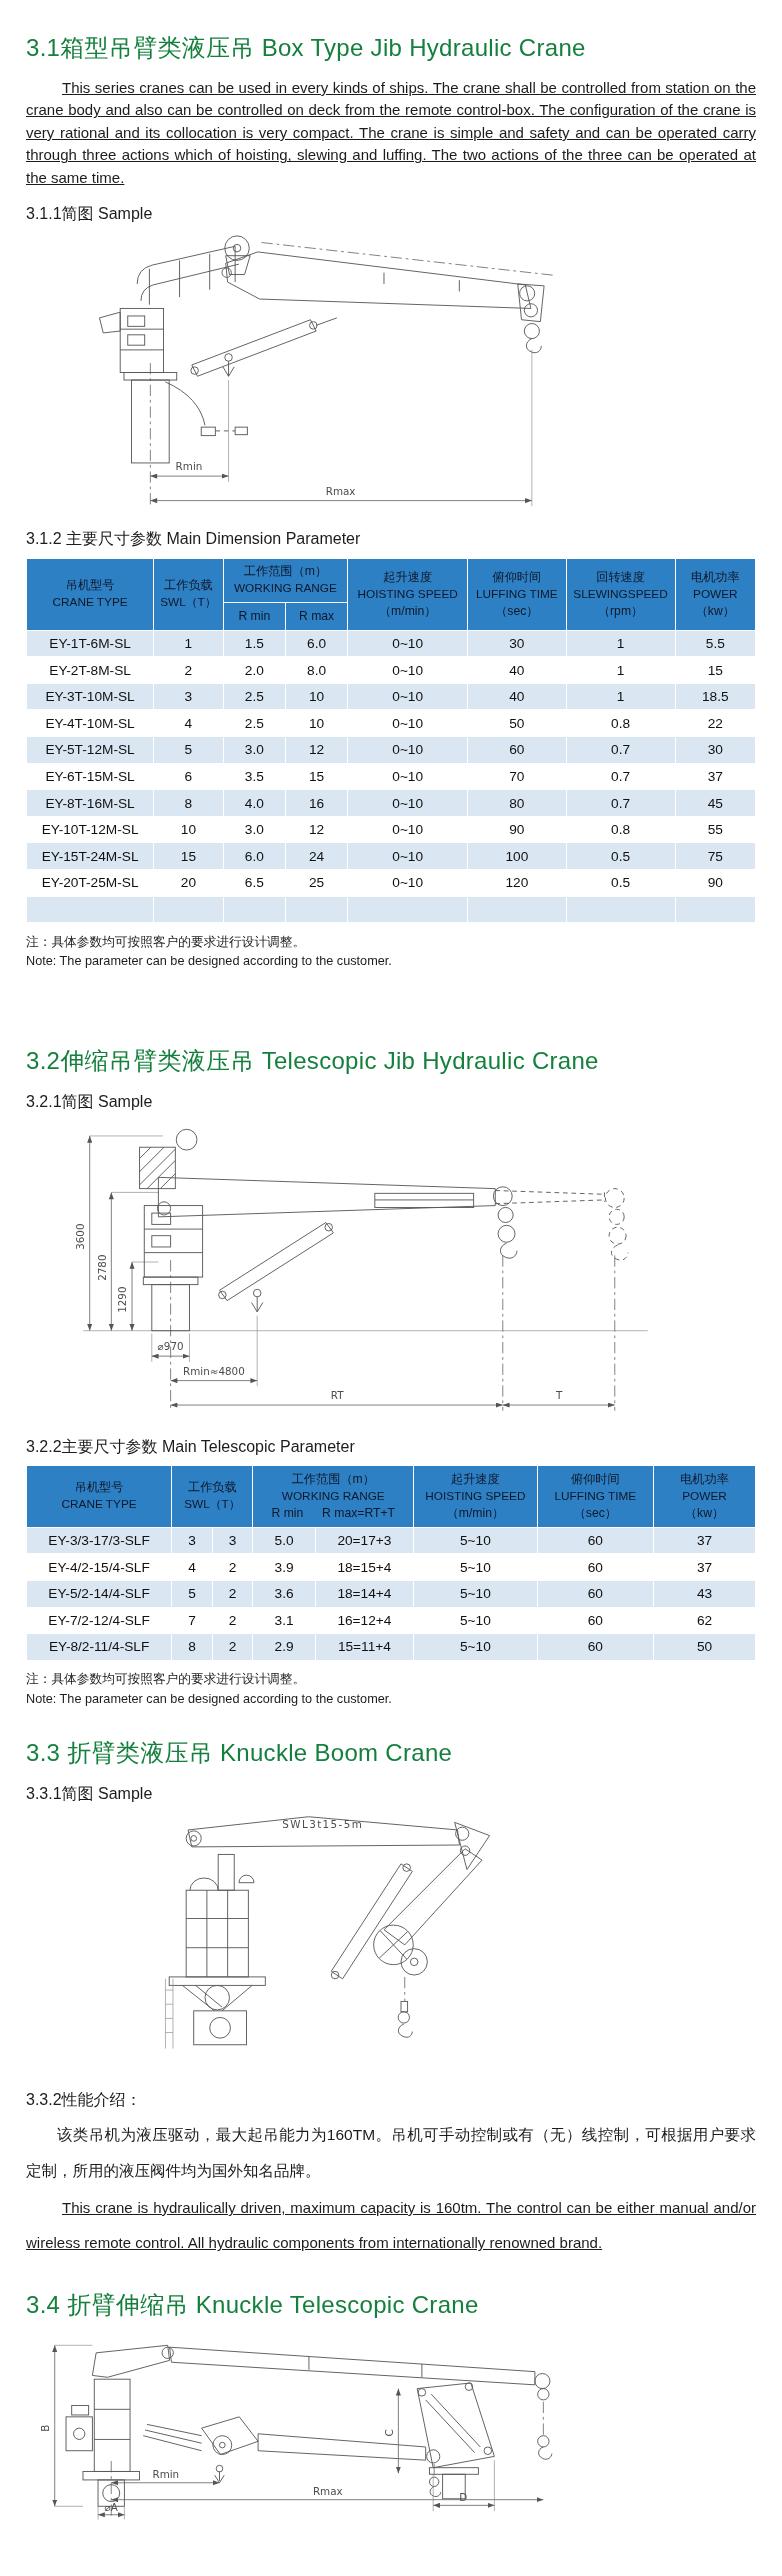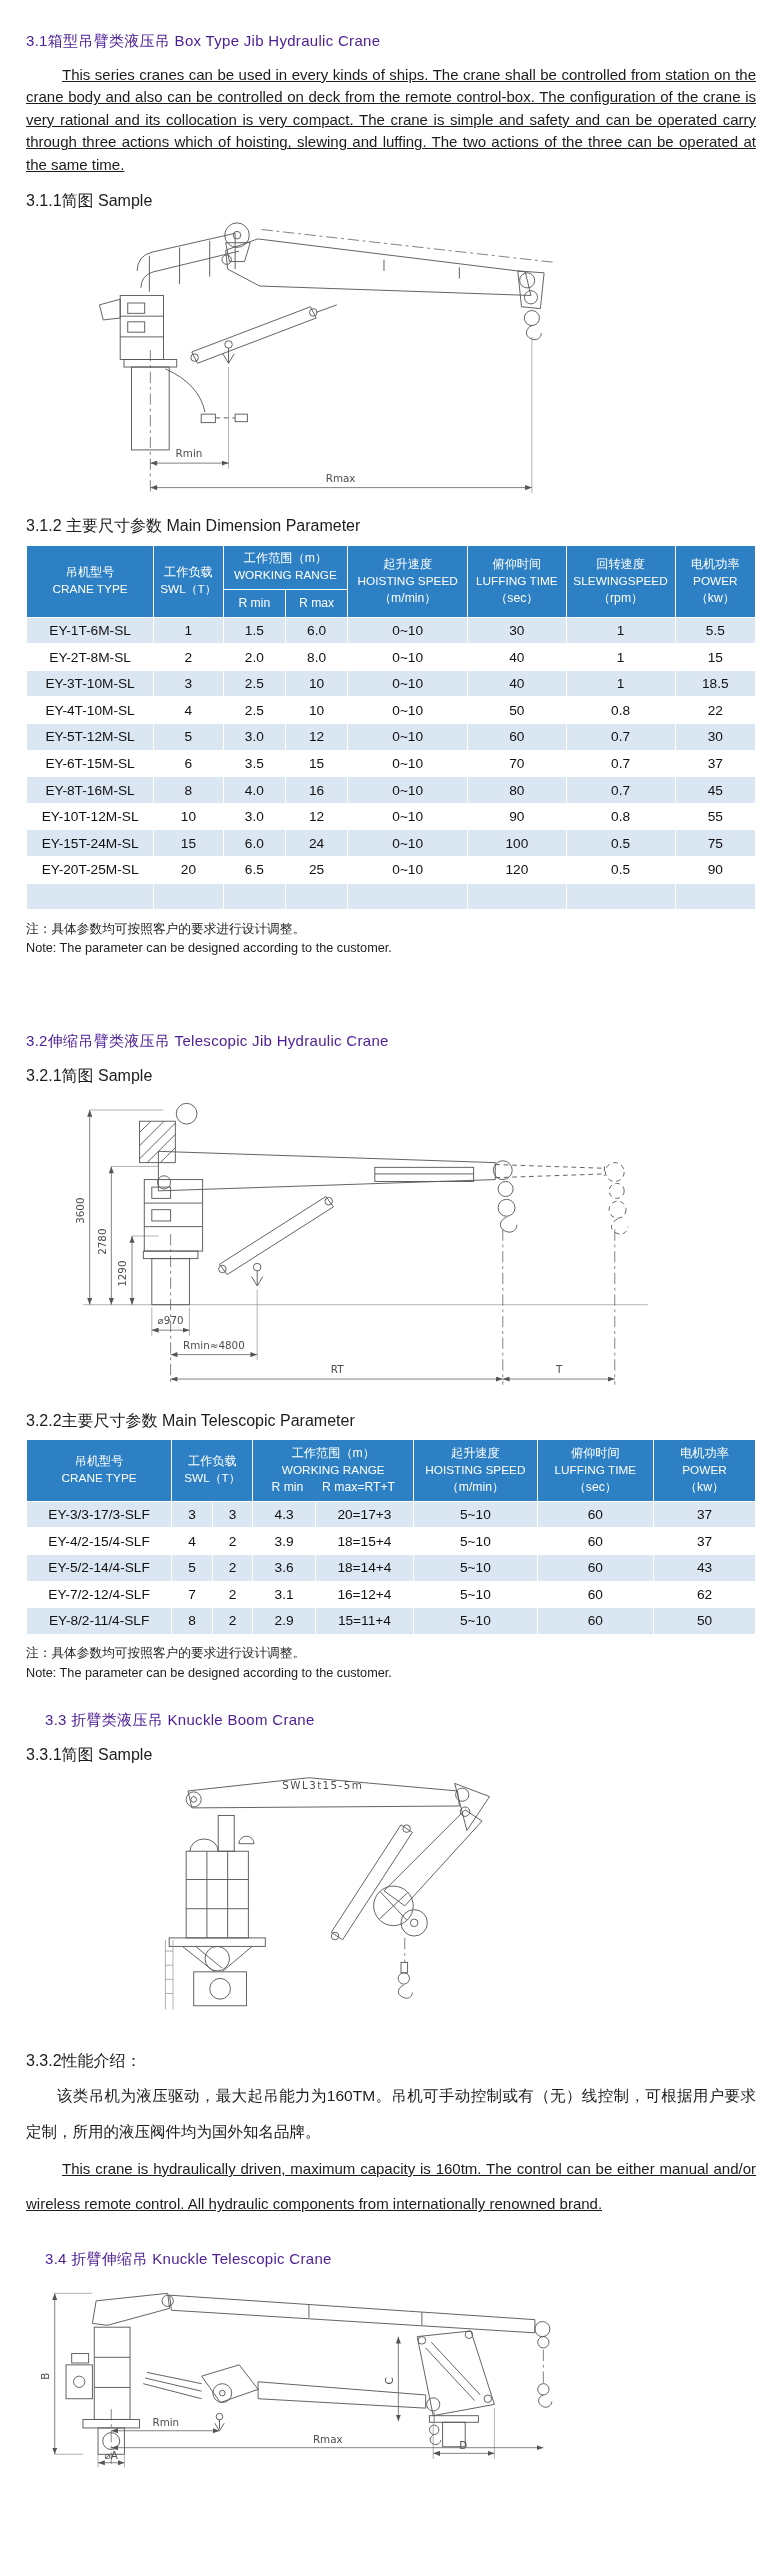--- a/index.html
+++ b/index.html
@@ -1,34 +1,34 @@
 <!DOCTYPE html>
 <html style="font-size:15px"><head>
 <meta charset="utf-8">
 <style>
   html,body{margin:0;padding:0;background:#fff;}
   body{width:782px;font-family:"Liberation Sans","DejaVu Sans",sans-serif;color:#1c1c1c;}
   .page{padding:22.6px 26px 13px 26px;}
-  .sec-title{color:#4c1d95;font-size:15px;font-weight:400;margin:9.4px 0 13px 0;letter-spacing:0.3px;}
+  .sec-title{color:#15803d;font-size:24px;font-weight:400;margin:9.4px 0 13px 0;letter-spacing:0.3px;}
   .sec-title.gap-top{margin-top:73px;}
-  .sec-title.gap-top-sm{margin-top:28px;margin-left:19px;}
+  .sec-title.gap-top-sm{margin-top:28px;}
   .para-cn{font-size:15.5px;line-height:1.95;text-align:justify;text-indent:2em;margin:7.5px 0 11.3px 0;}
   .para-en{font-size:15px;line-height:1.5;text-align:justify;text-indent:2.4em;margin:7.5px 0 13px 0;text-decoration:underline;}
   .para-cn.wide{line-height:2.3;margin:1.9px 0 0 0;}
   .para-en.wide{line-height:2.35;margin:1.9px 0 9.4px 0;}
   .sub-head{font-size:16px;font-weight:400;margin:15px 0 5.7px 0;}
   .fig{display:flex;margin:3.8px 0 5.7px 0;}
   .fig svg{stroke:#5a5a5a;fill:none;stroke-width:1;overflow:visible;}
   .fig text{stroke:none;fill:#4d4d4d;font-size:11px;font-family:"DejaVu Sans",sans-serif;}
   .cl{stroke-dasharray:12 4 3 4;stroke-width:.8;}
   .dash{stroke-dasharray:5 4;}
   .dim{stroke:#6a6a6a;stroke-width:.9;}
   .thin{stroke-width:.7;stroke:#8a8a8a;}
   .param-table{width:100%;border-collapse:separate;border-spacing:1.9px;table-layout:fixed;margin:7.5px 0 9.4px 0;}
-  .param-table th{background:#2e80c4;color:#ffffff;font-weight:400;font-size:12.2px;line-height:1.4;padding:4.7px 1.9px;text-align:center;vertical-align:middle;margin-top:18px;}
+  .param-table th{background:#2e80c4;color:#0f172a;font-weight:400;font-size:12.2px;line-height:1.4;padding:4.7px 1.9px;text-align:center;vertical-align:middle;margin-top:18px;}
   .param-table th .en{font-size:11.8px;}
   .param-table td{font-size:13.7px;color:#111;text-align:center;padding:3.8px 1.9px;background:#fff;height:18px;vertical-align:middle;}
   .param-table tbody tr:nth-child(odd) td{background:#dbe6f3;}
   .note{font-size:12.7px;line-height:1.55;margin:5.7px 0 0 0;}
   .rsub{display:inline-block;margin:0 9.4px;}
 </style>
 </head>
 <body>
 
 <div class="page">
@@ -356,21 +356,21 @@
         <th><span>起升速度</span><br><span class="en">HOISTING SPEED</span><br><span>（m/min）</span></th>
         <th><span>俯仰时间</span><br><span class="en">LUFFING TIME</span><br><span>（sec）</span></th>
         <th><span>电机功率</span><br><span class="en">POWER</span><br><span>（kw）</span></th>
       </tr>
     </thead>
     <tbody>
         <tr>
           <td>EY-3/3-17/3-SLF</td>
           <td>3</td>
           <td>3</td>
-          <td>4.3</td>
+          <td>5.0</td>
           <td>20=17+3</td>
           <td>5~10</td>
           <td>60</td>
           <td>37</td>
         </tr>
         <tr>
           <td>EY-4/2-15/4-SLF</td>
           <td>4</td>
           <td>2</td>
           <td>3.9</td>

